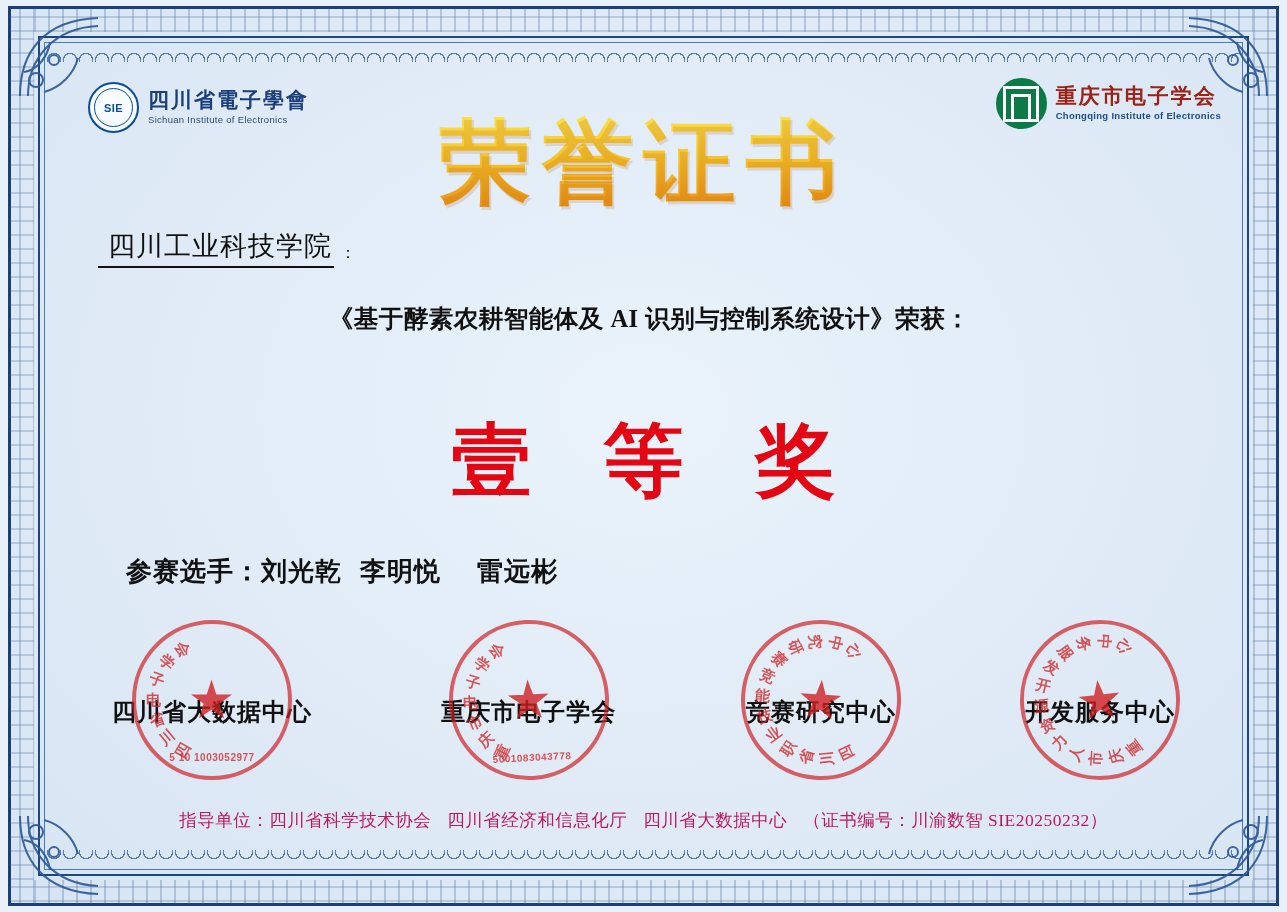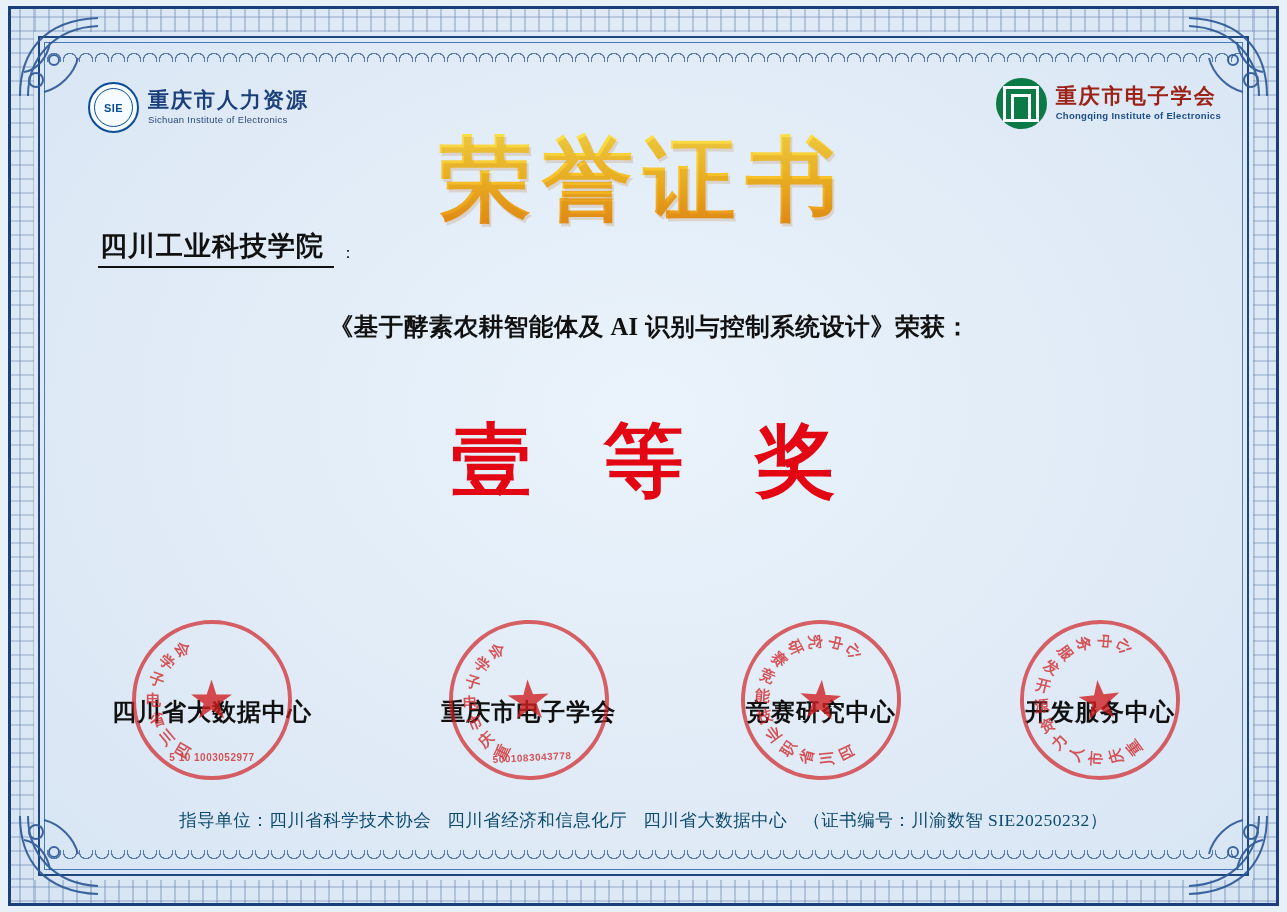--- a/index.html
+++ b/index.html
@@ -164,21 +164,21 @@
     letter-spacing: .3px;
     line-height: 1.2;
     margin-top: 2px;
   }
   .logo-right .logo-text .en { color: #1c4e86; font-weight: bold; }
 
   
   .cert-title {
     position: absolute;
     left: 0; right: 0;
-    top: 76px;
+    top: 59px;
     text-align: center;
     font-family: "Liberation Serif", serif;
     font-size: 92px;
     font-weight: bold;
     letter-spacing: 10px;
     color: #f0a830;
     background: linear-gradient(180deg, #fbe14a 0%, #f6c028 48%, #e98e15 100%);
     -webkit-background-clip: text;
     background-clip: text;
     -webkit-text-fill-color: transparent;
@@ -190,47 +190,48 @@
   .recipient {
     position: absolute;
     left: 42px;
     top: 172px;
     display: flex;
     align-items: flex-end;
     gap: 6px;
   }
   .recipient .name {
     font-size: 27px;
-    font-weight: bold;
+    font-weight: normal;
     color: #111;
     letter-spacing: 1px;
     border-bottom: 2px solid #111;
     padding: 0 2px 2px 2px;
     min-width: 232px;
+    text-align: right;
   }
   .recipient .colon {
     font-size: 16px;
     color: #111;
     padding-bottom: 4px;
   }
 
   
   .body-text {
     position: absolute;
     left: 40px;
     right: 28px;
     top: 230px;
     text-align: center;
     font-size: 24.5px;
     font-weight: bold;
     color: #111;
     line-height: 1.7;
     letter-spacing: .5px;
   }
-  .body-text .line2 { margin-top: 20px; font-family: Liberation Serif, serif; }
+  .body-text .line2 { margin-top: 12px; font-family: Liberation Serif, serif; }
 
   
   .award {
     position: absolute;
     left: 0; right: 0;
     top: 352px;
     text-align: center;
     font-family: "Liberation Serif", serif;
     font-size: 80px;
     font-weight: bold;
@@ -326,21 +327,21 @@
   .seal.s3 { transform: translateX(-50%) rotate(4deg); }
   .seal.s4 { transform: translateX(-50%) rotate(-6deg); }
 
   
   .footer {
     position: absolute;
     left: 0; right: 0;
     bottom: 24px;
     text-align: center;
     font-size: 17.5px;
-    color: #0c4a6e;
+    color: #be185d;
     letter-spacing: .5px;
     white-space: nowrap;
   }
   .footer .gap { display: inline-block; width: 16px; }
 </style>
 </head>
 <body>
 
 <div class="cert">
   <div class="cert-bg"></div>
@@ -399,21 +400,21 @@
       </svg>
   </div>
 
   <div class="content">
 
     <div class="logo logo-left">
       <div class="logo-mark sie">
         <span class="txt">SIE</span>
       </div>
       <div class="logo-text">
-        <div class="cn">重庆市人力资源</div>
+        <div class="cn">四川省電子學會</div>
         <div class="en">Sichuan Institute of Electronics</div>
       </div>
     </div>
 
     <div class="logo logo-right">
       <div class="logo-mark cie">
         <div class="maze"></div>
       </div>
       <div class="logo-text">
         <div class="cn">重庆市电子学会</div>
@@ -427,20 +428,23 @@
       <span class="name">四川工业科技学院</span>
       <span class="colon">：</span>
     </div>
 
     <div class="body-text">
       <div class="line2">《基于酵素农耕智能体及 AI 识别与控制系统设计》荣获：</div>
     </div>
 
     <div class="award">壹 等 奖</div>
 
+    <div class="participants">
+      <span>参赛选手：</span><span>刘光乾</span><span class="sep"></span><span>李明悦</span><span class="sep"></span><span class="sep"></span><span>雷远彬</span>
+    </div>
 
     <div class="orgs">
 
       <div class="org">
         <div class="seal s1">
           <div class="ring-text">
               <span style="transform: rotate(-150deg) translate(0px, -58px) rotate(90deg) translate(-50%, -50%);">四</span>
               <span style="transform: rotate(-130deg) translate(0px, -58px) rotate(90deg) translate(-50%, -50%);">川</span>
               <span style="transform: rotate(-110deg) translate(0px, -58px) rotate(90deg) translate(-50%, -50%);">省</span>
               <span style="transform: rotate(-90deg) translate(0px, -58px) rotate(90deg) translate(-50%, -50%);">电</span>

